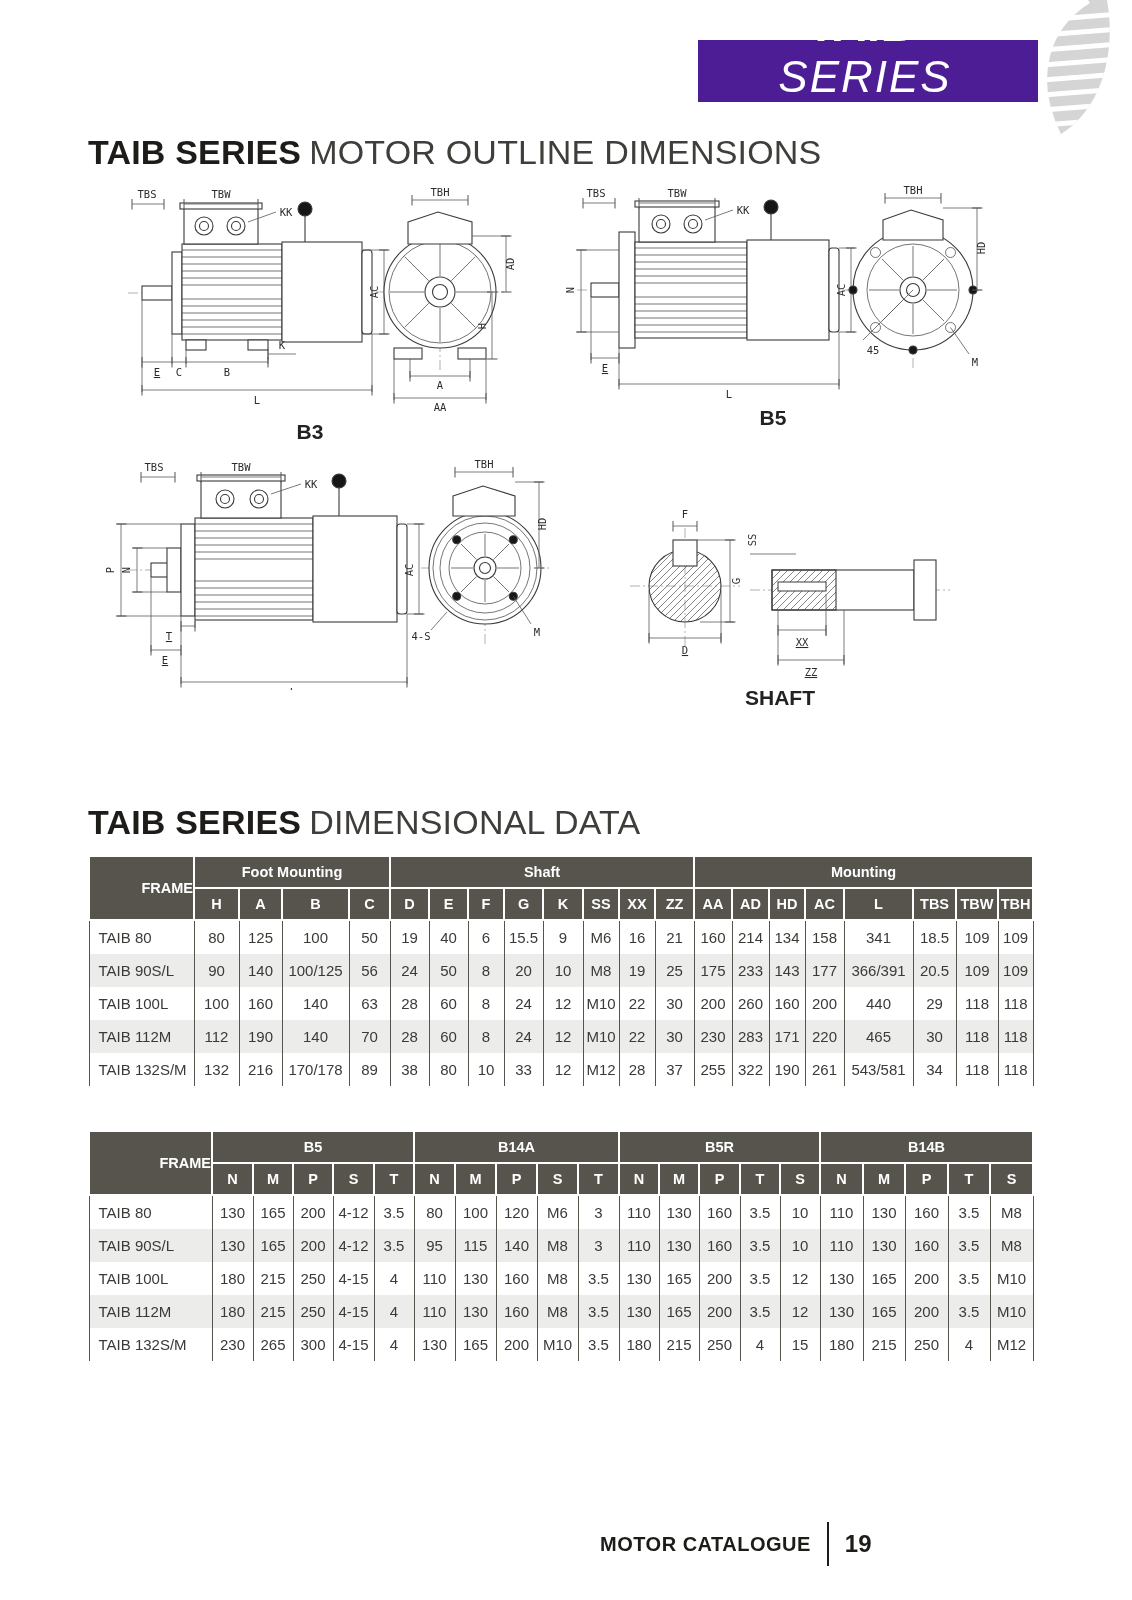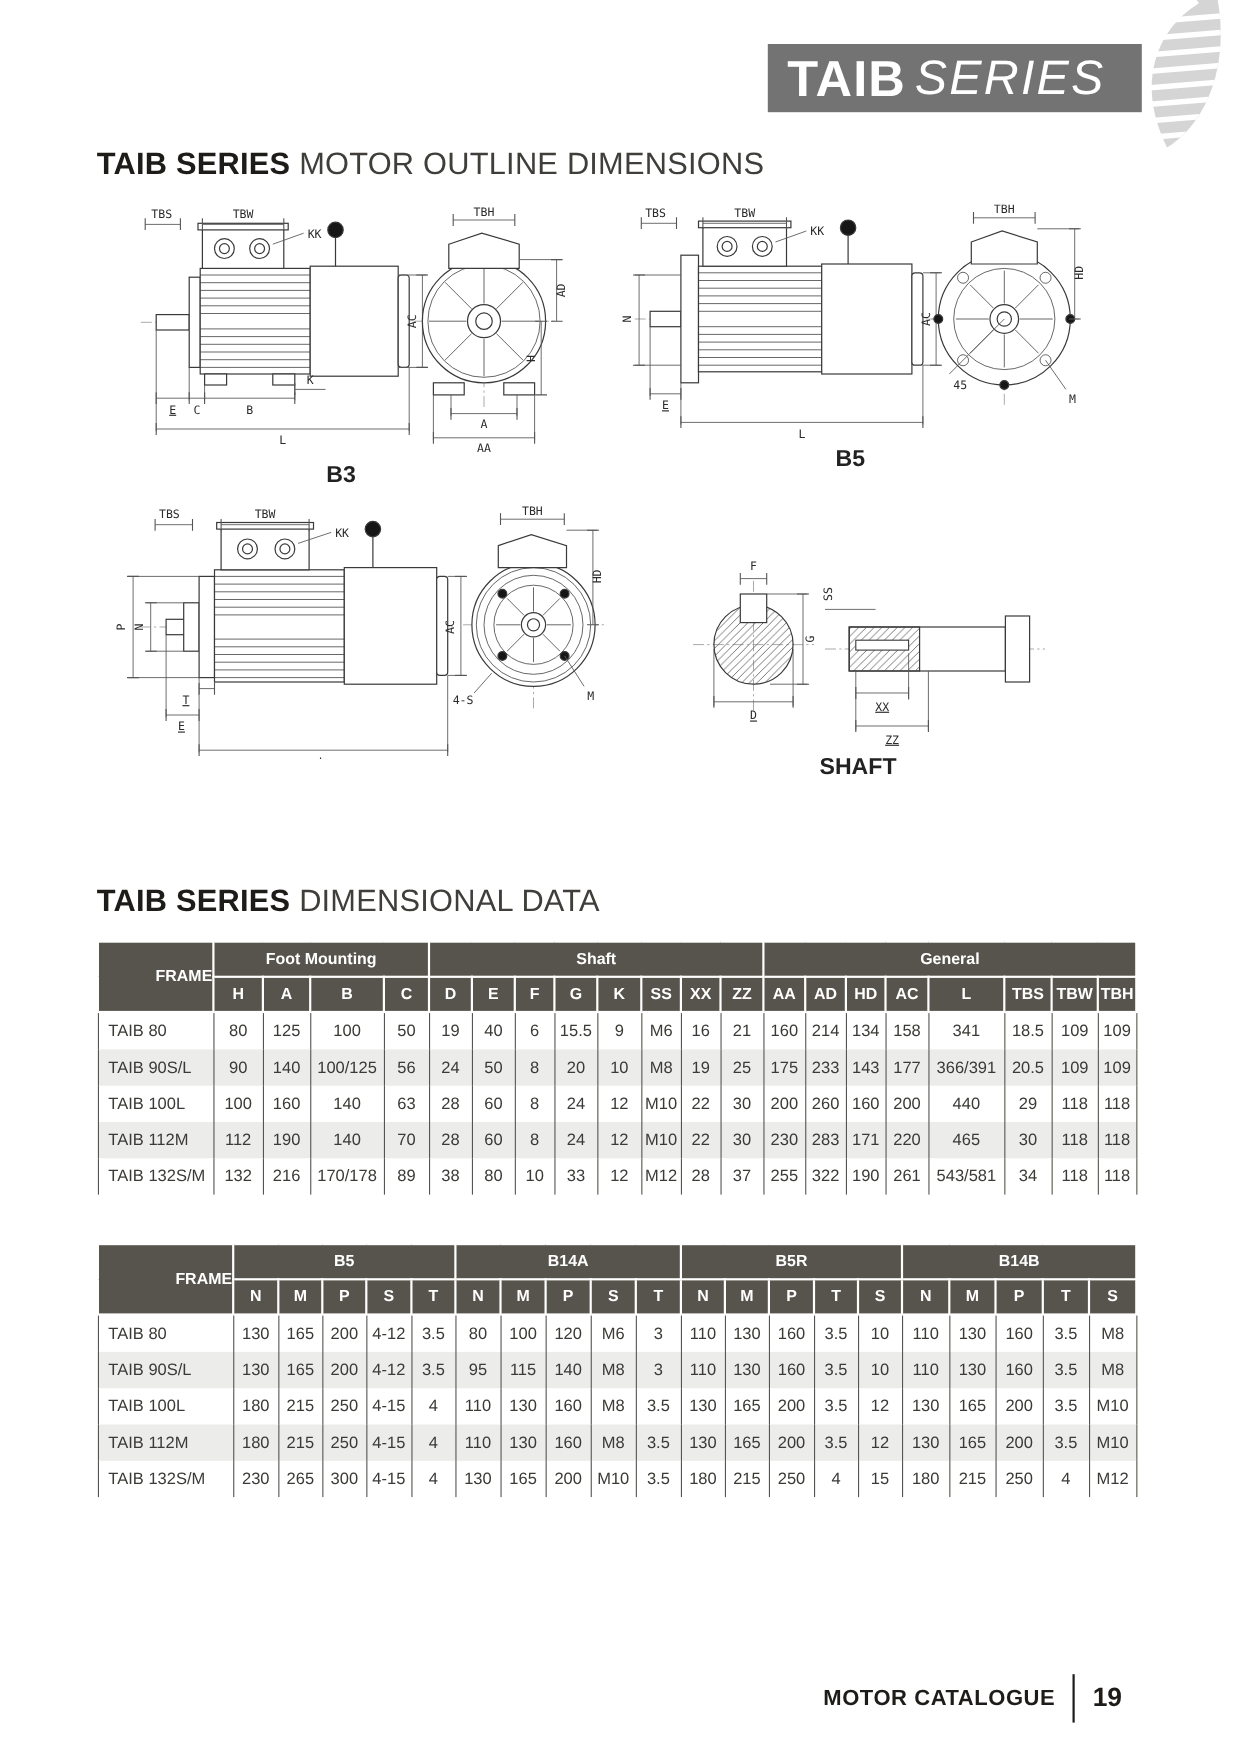--- a/index.html
+++ b/index.html
@@ -1,44 +1,44 @@
 <!DOCTYPE html>
 <html><head>
 <meta charset="utf-8">
 <style>
   html,body{margin:0;padding:0;background:#fff;}
   .page{position:relative;width:1132px;height:1600px;background:#fff;font-family:"Liberation Sans",sans-serif;overflow:hidden;}
   
-  .banner{position:absolute;left:698px;top:40px;width:340px;height:62px;background:#737373;display:flex;align-items:center;justify-content:flex-end;padding-right:33px;box-sizing:border-box;z-index:1;}
+  .banner{position:absolute;left:698px;top:40px;width:340px;height:62px;background:#4c1d95;display:flex;align-items:center;justify-content:flex-end;padding-right:14px;box-sizing:border-box;z-index:1;flex-direction:column;}
   .banner-taib{font-size:46px;font-weight:bold;color:#fff;letter-spacing:1px;}
   .banner-series{font-size:44px;font-style:italic;font-weight:300;color:#fff;margin-left:8px;letter-spacing:2px;}
   .swoosh{position:absolute;left:1018px;top:0;z-index:2;}
   
-  .title{position:absolute;left:88px;margin:0;font-size:28px;font-weight:400;color:#3f3e3a;letter-spacing:0.2px;}
+  .title{position:absolute;left:88px;margin:0;font-size:34px;font-weight:400;color:#3f3e3a;letter-spacing:0.2px;}
   .title b{color:#1d1c19;font-weight:bold;margin-right:8px;}
   .t1{top:133px;} .t2{top:803px;text-align:right;}
   
   .drw{position:absolute;}
   .cap{position:absolute;text-align:center;font-size:21px;font-weight:bold;color:#222;}
   .part{stroke:#3a3a3a;stroke-width:1.1;fill:#fff;}
   .solid{stroke:#3a3a3a;stroke-width:1.1;fill:#161616;}
   .fin{stroke:#3a3a3a;stroke-width:0.7;fill:none;}
   .dimline{stroke:#5a5a5a;stroke-width:0.8;fill:none;}
   .cl{stroke:#8f8f8f;stroke-width:0.7;stroke-dasharray:10 3 2 3;fill:none;}
   .dim{font-family:"DejaVu Sans Mono",monospace;font-size:10.5px;fill:#2b2b2b;text-anchor:middle;}
   
   .dtable{position:absolute;left:88px;border-collapse:collapse;table-layout:fixed;width:944px;font-size:15px;color:#3b3a36;}
   .tb1{top:855px;} .tb2{top:1130px;}
   .dtable th{background:#56544c;color:#fff;font-weight:bold;border:2px solid #fff;height:30px;font-size:14.5px;padding:0;}
   .dtable th.fr{text-align:right;padding-left:10px;}
   .dtable td{border-left:1px solid #56544c;border-right:1px solid #56544c;text-align:center;height:33px;padding:0;}
   .dtable td.fr{text-align:left;padding-left:9px;}
   .dtable tbody tr:nth-child(even){background:#ececea;}
   
-  .footer{position:absolute;left:600px;top:1522px;width:420px;display:flex;align-items:center;justify-content:flex-end;gap:16px;}
+  .footer{position:absolute;left:600px;top:1522px;width:420px;display:flex;align-items:center;gap:16px;}
   .footer-label{font-size:20px;font-weight:bold;color:#1d1c19;letter-spacing:0.5px;}
   .footer-div{width:2px;height:44px;background:#1d1c19;}
   .footer-num{font-size:24px;font-weight:bold;color:#1d1c19;}
 </style>
 </head>
 <body>
 
 <div class="page">
 
   <div class="banner">
@@ -374,21 +374,21 @@
         <col style="width:69px">
         <col style="width:43px">
         <col style="width:42px">
         <col style="width:35px">
     </colgroup>
     <thead>
       <tr>
         <th class="fr" rowspan="2">FRAME</th>
         <th colspan="4">Foot Mounting</th>
         <th colspan="8">Shaft</th>
-        <th colspan="8">General</th>
+        <th colspan="8">Mounting</th>
       </tr>
       <tr>
         <th>H</th>
           <th>A</th>
           <th>B</th>
           <th>C</th>
         <th>D</th>
           <th>E</th>
           <th>F</th>
           <th>G</th>

